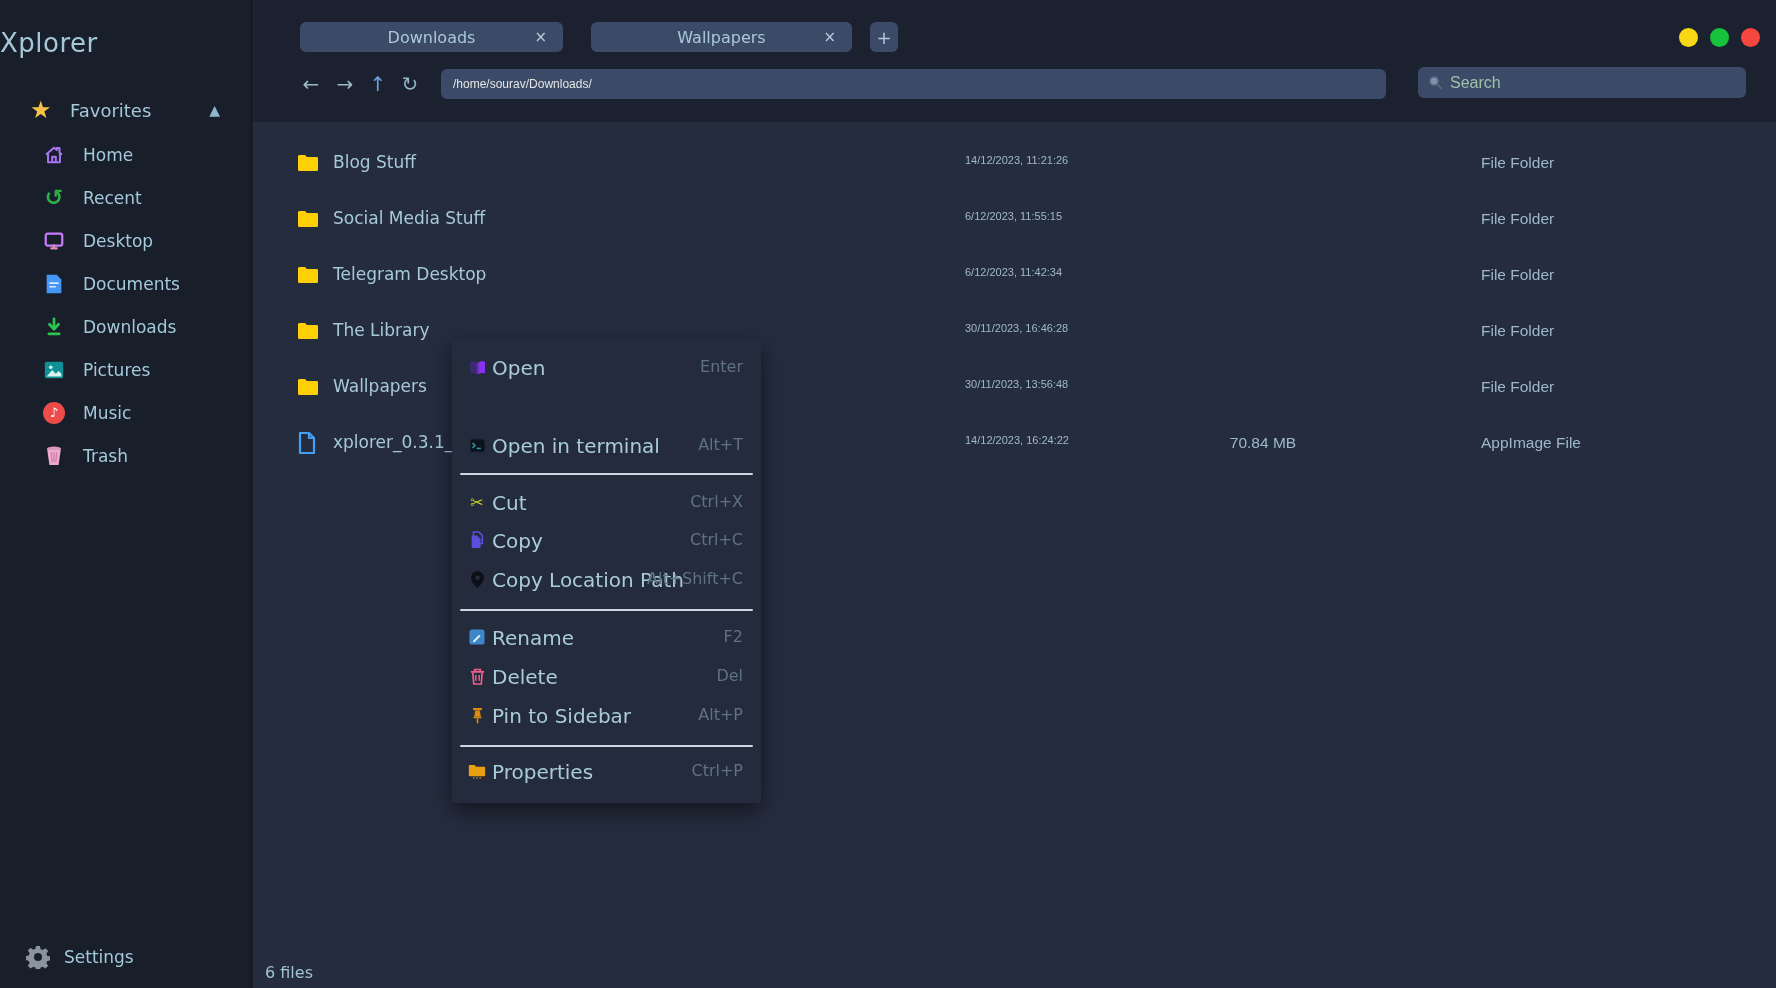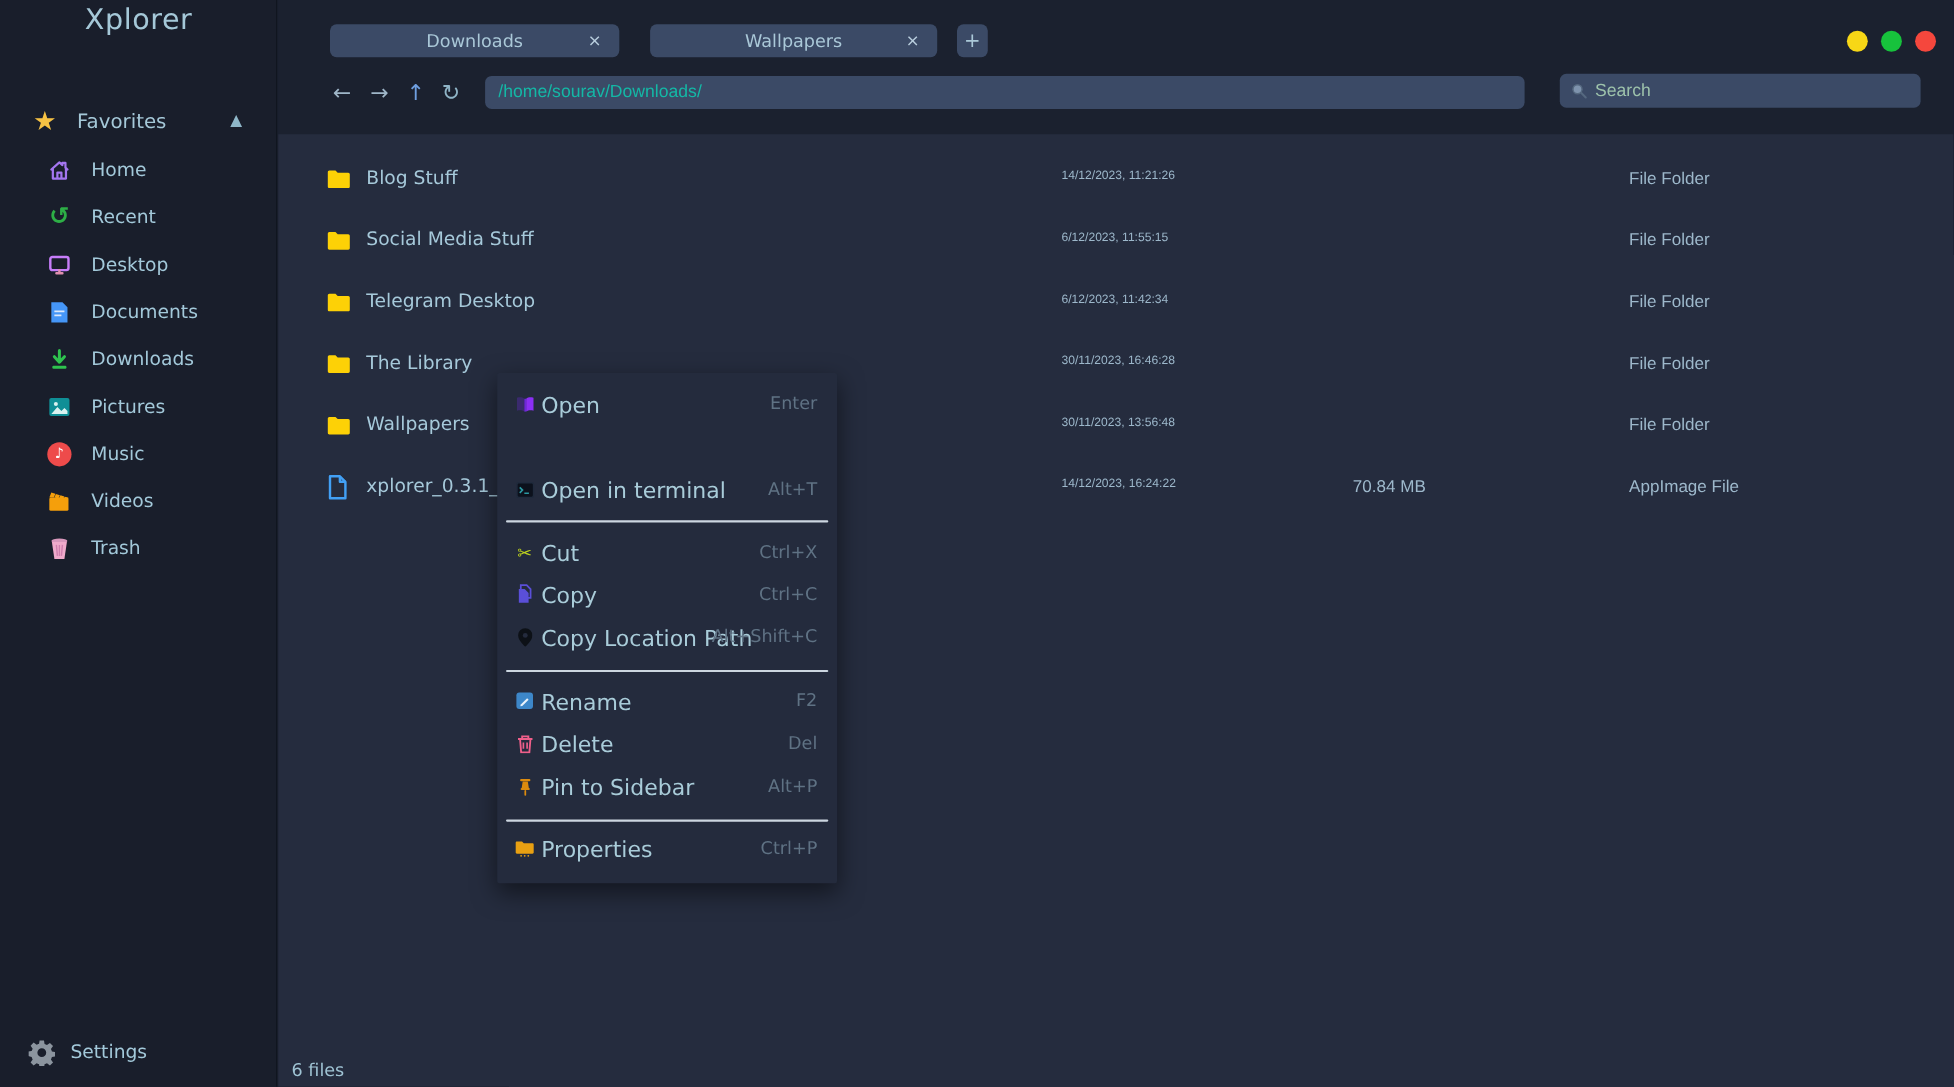--- a/index.html
+++ b/index.html
@@ -1,21 +1,21 @@
 <!DOCTYPE html>
 <html><head>
 <meta charset="utf-8">
 <style>
   * { margin:0; padding:0; box-sizing:border-box; }
   html,body { width:1776px; height:988px; background:#1b2130; font-family:"DejaVu Sans","Liberation Sans",sans-serif; overflow:hidden; }
   .stage { position:relative; width:1776px; height:988px; background:#1b2130; }
 
   
   .sidebar { position:absolute; left:0; top:0; width:252px; height:988px; background:#191e2b; border-right:1px solid #10141f; z-index:5; }
-  .app-title { position:absolute; top:3px; left:0; width:252px; text-align:center; font-size:26px; color:#a5c8d8; letter-spacing:.5px; }
+  .app-title { position:absolute; top:28px; left:0; width:252px; font-size:26px; color:#a5c8d8; letter-spacing:.5px; }
   .fav-header { position:absolute; top:96px; left:0; width:252px; height:28px; display:flex; align-items:center; padding-left:30px; }
   .fav-star { font-size:24px; color:#f6c244; width:26px; line-height:26px; }
   .fav-label { font-size:18px; color:#a5c8d8; margin-left:14px; }
   .fav-collapse { position:absolute; right:32px; font-size:14px; color:#8fb7c9; cursor:pointer; }
   .side-items { position:absolute; top:133px; left:0; width:288px; }
   .side-item { height:43px; display:flex; align-items:center; padding-left:42px; cursor:pointer; }
   .side-item .sicon { width:24px; height:24px; display:flex; align-items:center; justify-content:center; flex:0 0 24px; }
   .side-item .slabel { font-size:17px; color:#a3c9da; margin-left:17px; }
   .glyph-recent { font-size:22px; font-weight:bold; color:#2dae46; }
   .music-badge { width:22px; height:22px; border-radius:50%; background:#ee4b4b; color:#fff; font-size:13px; display:flex; align-items:center; justify-content:center; }
@@ -32,21 +32,21 @@
   .new-tab { position:absolute; left:617px; top:22px; width:28px; height:30px; background:#3b4a66; border-radius:6px; display:flex; align-items:center; justify-content:center; font-size:18px; color:#aac8d8; cursor:pointer; }
   .traffic { position:absolute; top:28px; left:1426px; display:flex; gap:12px; }
   .light { width:19px; height:19px; border-radius:50%; cursor:pointer; }
 
   .navrow { position:absolute; top:62px; left:0; width:1523px; height:44px; }
   .nav-btn { position:absolute; top:8px; width:28px; height:28px; text-align:center; font-size:20px; line-height:28px; color:#9fb6c8; cursor:pointer; }
   .nav-back { left:44px; }
   .nav-forward { left:78px; }
   .nav-up { left:111px; color:#6f9fe0; }
   .nav-refresh { left:143px; color:#8fb4c6; }
-  .path-input { position:absolute; left:188px; top:7px; width:945px; height:30px; background:#3b4a66; border:none; border-radius:6px; color:#14b8a6; font-size:16px; font-family:"Liberation Sans",sans-serif; padding:0 12px; outline:none; }
+  .path-input { position:absolute; left:188px; top:7px; width:945px; height:30px; background:#3b4a66; border:none; border-radius:6px; color:#e5e5e5; font-size:12px; font-family:"Liberation Sans",sans-serif; padding:0 12px; outline:none; }
   .search-box { position:absolute; left:1165px; top:5px; width:328px; height:31px; background:#3b4a66; border-radius:6px; display:flex; align-items:center; padding-left:10px; }
   .search-input { background:transparent; border:none; outline:none; color:#cfe0d6; font-size:16px; margin-left:7px; width:270px; font-family:"Liberation Sans",sans-serif; }
   .search-input::placeholder { color:#9dc2ab; opacity:1; }
 
   
   .content { position:absolute; left:253px; top:122px; width:1523px; height:866px; background:#252c3e; }
   .file-row { position:relative; height:56px; cursor:pointer; }
   .file-rows { padding-top:13px; }
   .cell-icon { position:absolute; left:43px; top:16px; width:24px; height:24px; }
   .cell-name { position:absolute; left:80px; top:17px; font-size:17px; color:#a6c9da; }
@@ -130,29 +130,20 @@
               <path d="M4 19 L10 12 L14 16 L17 13 L20 16 V19 Z" fill="#d9f2f0"></path>
             </svg>
         </span>
         <span class="slabel">Pictures</span>
       </div>
       <div class="side-item">
         <span class="sicon">
           <span class="music-badge">♪</span>
         </span>
         <span class="slabel">Music</span>
-      </div>
-      <div class="side-item">
-        <span class="sicon">
-          <svg width="22" height="22" viewBox="0 0 24 24">
-              <path d="M2 8 L4 3 L8 4.2 L6.5 8 Z M8.5 4.4 L12.5 5.6 L11 9 L7 8 Z M13 5.8 L17 7 L15.5 9.5 L11.5 9 Z M17.5 7.2 L21 8.2 L20 10 L16 9.6 Z" fill="#f59f0b"></path>
-              <rect x="2" y="8" width="19" height="13" rx="1.5" fill="#f59f0b"></rect>
-            </svg>
-        </span>
-        <span class="slabel">Videos</span>
       </div>
       <div class="side-item">
         <span class="sicon">
           <svg width="20" height="22" viewBox="0 0 22 24">
               <ellipse cx="11" cy="4" rx="8" ry="2.4" fill="#d898bc"></ellipse>
               <path d="M3.5 5 L6 22 H16 L18.5 5 Z" fill="#efaacb"></path>
               <path d="M8 8 L9 19 M11 8 V19 M14 8 L13 19" stroke="#cf7fae" stroke-width="1.4"></path>
             </svg>
         </span>
         <span class="slabel">Trash</span>

